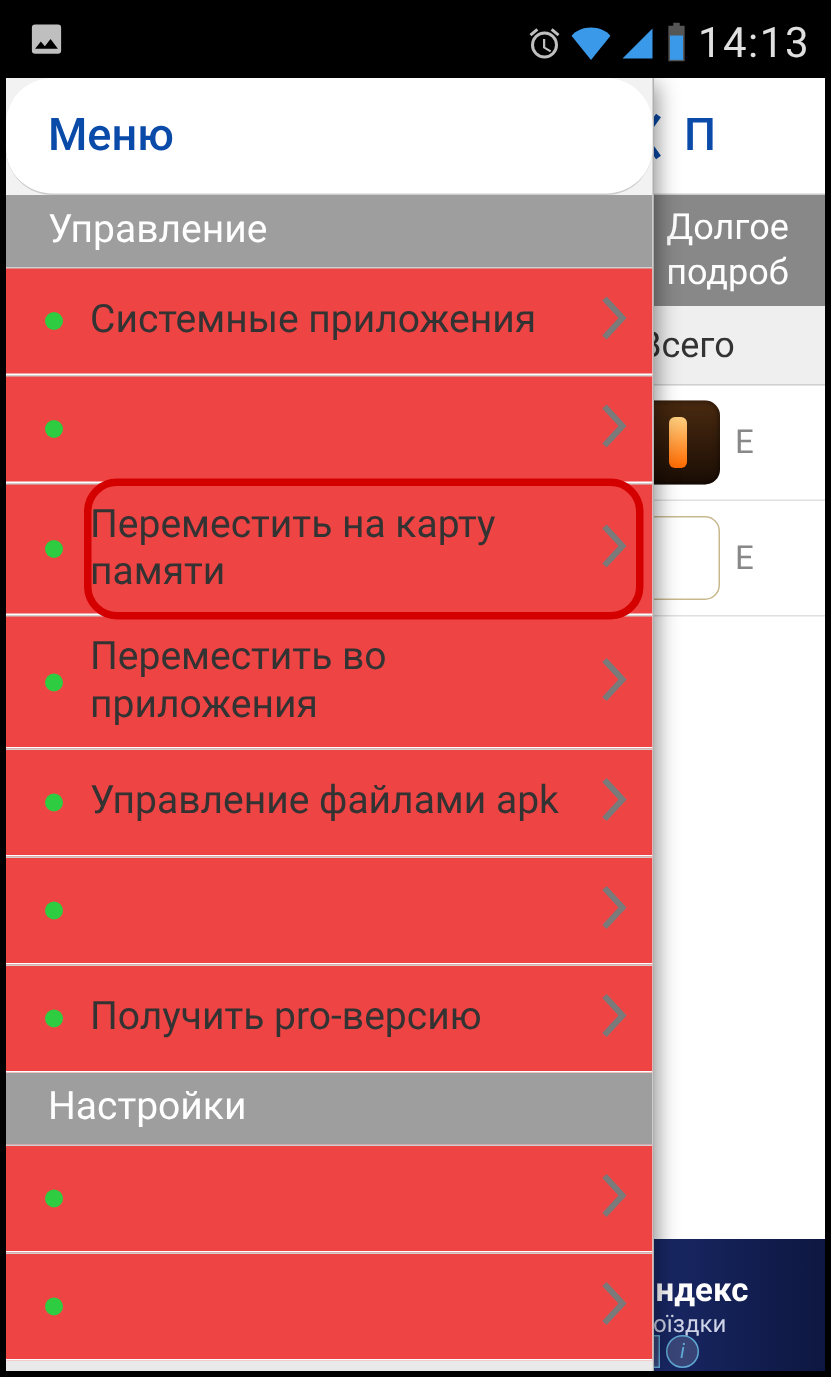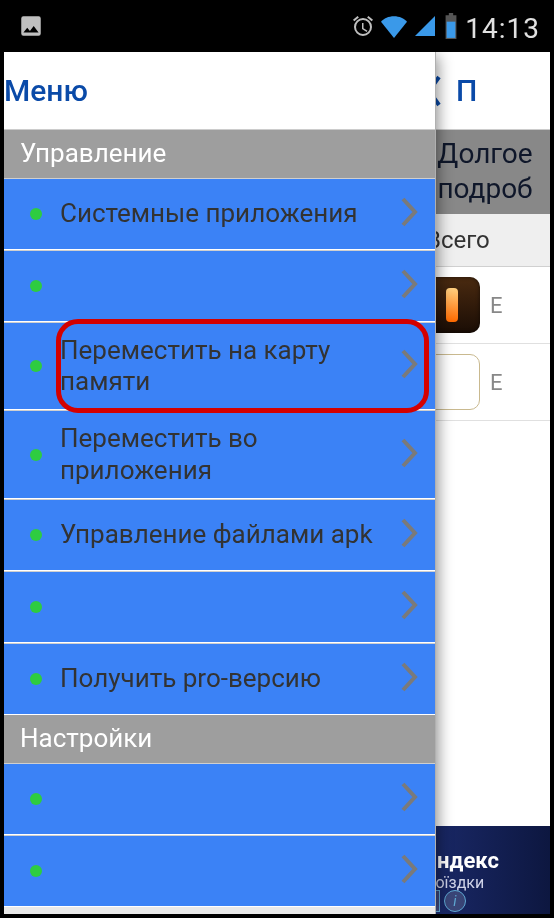--- a/index.html
+++ b/index.html
@@ -3,52 +3,52 @@
 <meta charset="utf-8">
 <style>
   * { box-sizing: border-box; margin: 0; padding: 0; }
   html, body { width: 554px; height: 918px; overflow: hidden; font-family: Roboto, Arial, sans-serif; background:#fff;}
   .frame { position: relative; width: 554px; height: 918px; border: 2px solid #000; background:#000;}
   .frame-inner { position:absolute; inset:2px; background:#fff; overflow:hidden;}
 
   
   .statusbar { position:absolute; top:0; left:0; right:0; height:48px; background:#000; color:#fff; display:flex; align-items:center; justify-content:space-between; padding:0 10px 0 14px; z-index:50;}
   .sb-left { display:flex; align-items:center; gap:10px;}
-  .sb-right { display:flex; align-items:center; gap:6px;}
+  .sb-right { display:flex; align-items:flex-end; gap:6px;}
   .sb-right svg, .sb-left svg { fill:#bfbfbf; }
   .clock { color:#fff; font-size:28px; letter-spacing:1px; color:#e0e0e0;}
   .behind { position:absolute; top:48px; right:0; width:130px; bottom:0; background:#fff; z-index:5;}
   .drawer { position:absolute; top:48px; left:0; width:432px; bottom:0; background:#f2f2f2; border-right:1px solid #b0b0b0; box-shadow: 6px 0 14px -4px rgba(0,0,0,.45); z-index:10; display:flex; flex-direction:column;}
 
   
-  .drawer-header { height:78px; display:flex; align-items:center; background:#fff; border-bottom:1px solid #ccc;}
+  .drawer-header { height:78px; display:flex; align-items:center; padding-left:28px; background:#fff; border-bottom:1px solid #ccc;border-radius:31px;}
   .drawer-title  { color:#0a4aa8; font-size:30px; font-weight:500;}
 
   .drawer-scroll { flex:1; overflow:hidden; background:#e9e9e9;}
-  .section-header{ background:#9e9e9e; color:#fff; font-size:26px; padding:8px 16px 10px 16px; display:flex; align-items:center;}
-
-  .menu-item { position:relative; display:flex; align-items:center; min-height:72px; padding:12px 54px 12px 56px; border-top:1px solid #cfcfcf; border-bottom:1px solid #fff; background:#3b82f6; cursor:pointer;}
+  .section-header{ background:#9e9e9e; color:#fff; font-size:26px; padding:8px 16px 10px 28px; display:flex; align-items:center;}
+
+  .menu-item { position:relative; display:flex; align-items:center; min-height:72px; padding:12px 54px 12px 56px; border-top:1px solid #cfcfcf; border-bottom:1px solid #fff; background:#ef4444; cursor:pointer;}
   .menu-item:first-child{ border-top:0;}
   .bullet { position:absolute; left:26px; top:50%; width:12px; height:12px; margin-top:-6px; border-radius:50%; background:#2ecc40;}
   .menu-label{ color:#333; font-size:26px; line-height:1.2; }
   .chev { position:absolute; right:14px; top:50%; transform:translateY(-50%); }
   .chev svg { width:22px; height:34px; fill:none; stroke:#7a7a7a; stroke-width:4;}
 
   
   .highlight-ring{
     position:absolute; left:52px; right:6px; top:-4px; bottom:-4px;
     border:5px solid #d40000; border-radius:22px; pointer-events:none;
     z-index:3;
   }
 
   
   .behind-header { height:78px; background:#fff; display:flex; align-items:center; border-bottom:1px solid #ccc; padding-left:4px; gap:12px;}
   .back-chevron { color:#0a4aa8; font-size:38px; font-weight:300; display:flex; align-items:center;}
   .behind-title { color:#0a4aa8; font-size:30px; font-weight:500;}
-  .tip-bar { background:#888; color:#0f172a; font-size:28px; line-height:1.25; padding:6px 6px 8px 6px; text-align:center;}
+  .tip-bar { background:#888; color:#ffffff; font-size:24px; line-height:1.25; padding:6px 6px 8px 6px; text-align:center;}
   .total-row{ background:#efefef; color:#333; font-size:24px; padding:12px 6px; border-bottom:1px solid #d0d0d0;}
   .app-row{ display:flex; align-items:center; gap:10px; padding:10px 4px; border-bottom:1px solid #e0e0e0;}
   .app-icon{ width:56px; height:56px; border-radius:10px; background:linear-gradient(#4a2a10,#1a0d05); display:flex; align-items:center; justify-content:center; box-shadow:inset 0 0 4px rgba(0,0,0,.6);}
   .app-icon.note{ background:#fff; border:1px solid #c9b98f; box-shadow:none; display:flex; flex-direction:column; justify-content:space-around; padding:8px 6px;}
   .note-line{height:2px;background:#c9b98f;}
   .torch{width:12px;height:34px;background:linear-gradient(#ffd080,#ff6a00);border-radius:4px;}
   .app-texts{display:flex;flex-direction:column;color:#888;font-size:22px;}
   .app-name{color:#333;font-size:24px;}
   .ad-banner{position:absolute;right:0;bottom:0;width:130px;height:88px;background:linear-gradient(90deg,#1b2a6b,#0d1740);color:#fff;display:flex;flex-direction:column;justify-content:center;padding:6px 4px;}
   .ad-t1{font-size:22px;font-weight:700;color:#fff;}

